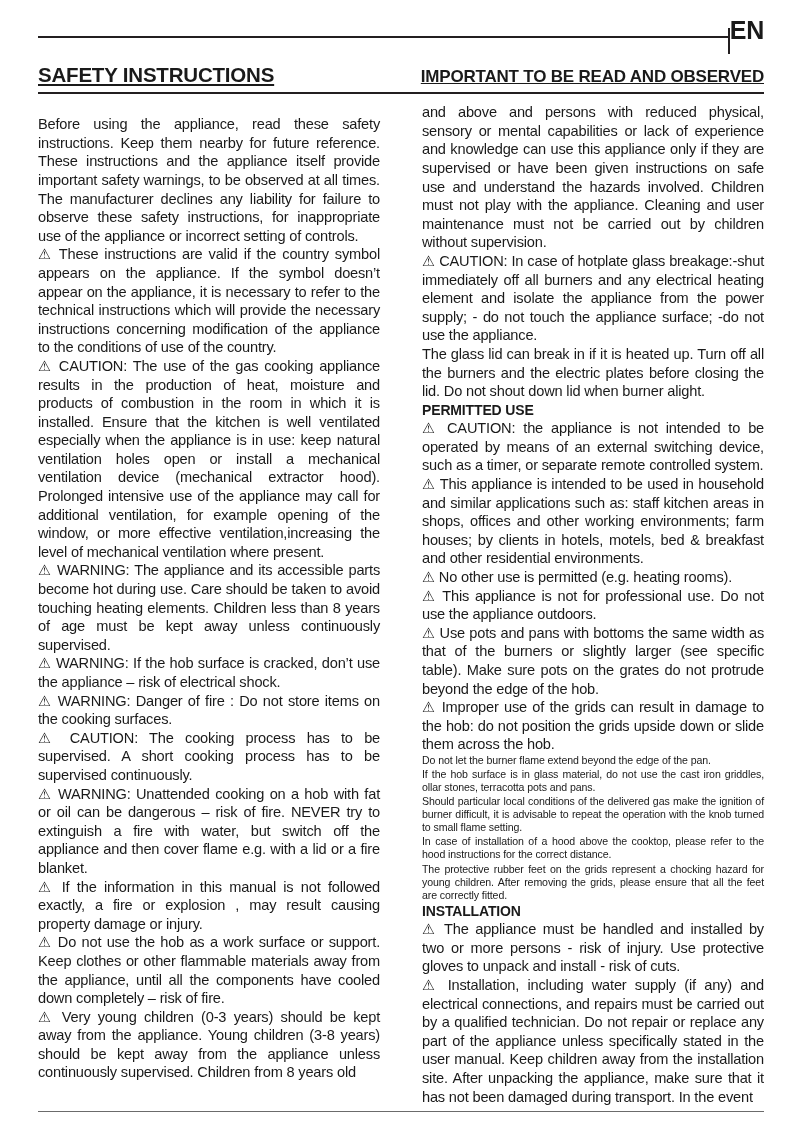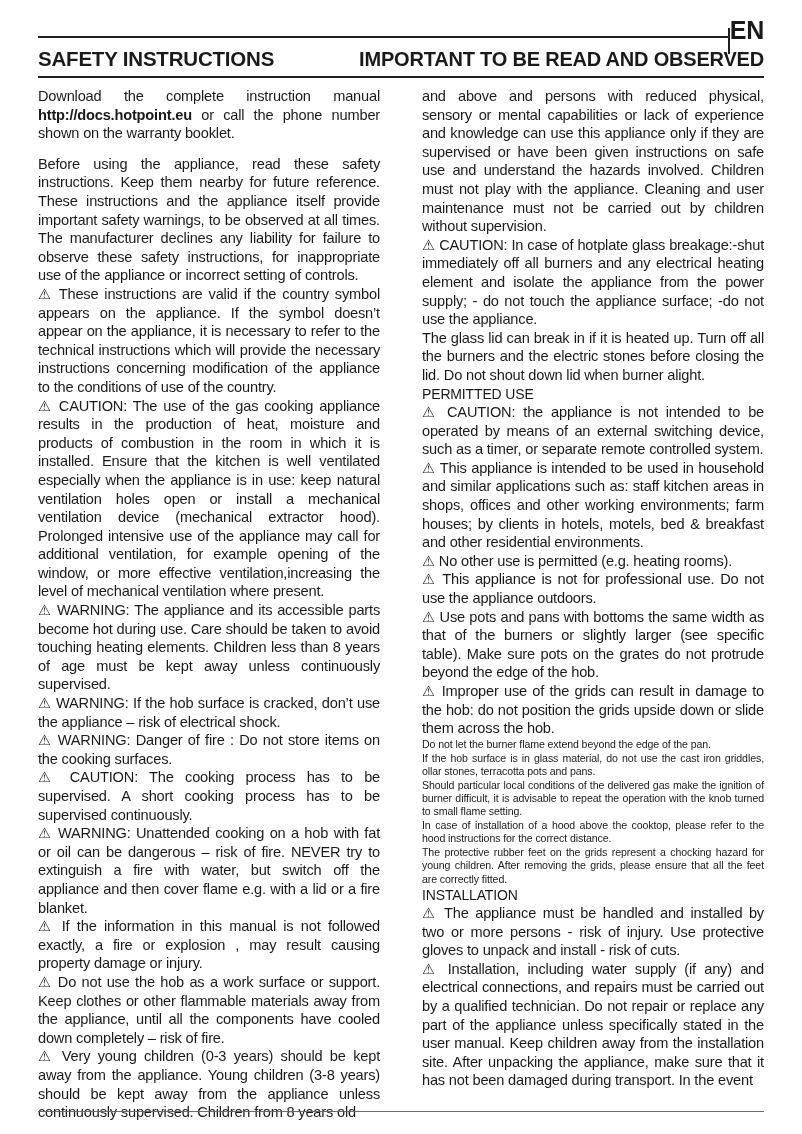--- a/index.html
+++ b/index.html
@@ -55,30 +55,31 @@
     font-size: 25px;
     font-weight: bold;
     letter-spacing: -0.3px;
     line-height: 1;
   }
 
   .title-row {
     display: flex;
     align-items: baseline;
     justify-content: space-between;
-    margin-top: 8px;
+    margin-top: 24px;
+    text-decoration: underline;
   }
   .doc-title {
     font-size: 20.5px;
     font-weight: bold;
     letter-spacing: -0.2px;
     line-height: 1.1;
   }
   .doc-subtitle {
-    font-size: 20px;
+    font-size: 17px;
     font-weight: bold;
     letter-spacing: -0.2px;
     line-height: 1.1;
   }
   .header-rule {
     margin-top: 5px;
     height: 2.5px;
     background: #231f20;
   }
 
@@ -113,21 +114,21 @@
     font-size: 10.6px;
     line-height: 1.235;
     text-align: justify;
     letter-spacing: -0.1px;
   }
   p.small + p.small { margin-top: 1px; }
 
   h2.section {
     margin: 1px 0 0 0;
     font-size: 14px;
-    font-weight: normal;
+    font-weight: bold;
     letter-spacing: -0.15px;
     line-height: 1.25;
     text-align: left;
   }
 
   .warn {
     font-size: 14.4px;
     line-height: 1;
     letter-spacing: 0;
   }
@@ -157,38 +158,37 @@
     <div class="title-row">
       <div class="doc-title">SAFETY INSTRUCTIONS</div>
       <div class="doc-subtitle">IMPORTANT TO BE READ AND OBSERVED</div>
     </div>
     <div class="header-rule"></div>
   </div>
 
   <div class="columns">
 
     <div class="col col-left" id="left-col">
-        <p class="body"><span>Download the complete instruction manual </span><span class="bold">http://docs.hotpoint.eu</span><span> or call the phone number shown on the warranty booklet.</span></p>
         <p class="body gap"><span>Before using the appliance, read these safety instructions. Keep them nearby for future reference. These instructions and the appliance itself provide important safety warnings, to be observed at all times. The manufacturer declines any liability for failure to observe these safety instructions, for inappropriate use of the appliance or incorrect setting of controls.</span></p>
         <p class="body"><span class="warn">⚠</span> <span>These instructions are valid if the country symbol appears on the appliance. If the symbol doesn’t appear on the appliance, it is necessary to refer to the technical instructions which will provide the necessary instructions concerning modification of the appliance to the conditions of use of the country.</span></p>
         <p class="body"><span class="warn">⚠</span> <span>CAUTION: The use of the gas cooking appliance results in the production of heat, moisture and products of combustion in the room in which it is installed. Ensure that the kitchen is well ventilated especially when the appliance is in use: keep natural ventilation holes open or install a mechanical ventilation device (mechanical extractor hood). Prolonged intensive use of the appliance may call for additional ventilation, for example opening of the window, or more effective ventilation,increasing the level of mechanical ventilation where present.</span></p>
         <p class="body"><span class="warn">⚠</span> <span>WARNING: The appliance and its accessible parts become hot during use. Care should be taken to avoid touching heating elements. Children less than 8 years of age must be kept away unless continuously supervised.</span></p>
         <p class="body"><span class="warn">⚠</span> <span>WARNING: If the hob surface is cracked, don’t use the appliance – risk of electrical shock.</span></p>
         <p class="body"><span class="warn">⚠</span> <span>WARNING: Danger of fire : Do not store items on the cooking surfaces.</span></p>
         <p class="body"><span class="warn">⚠</span> <span>CAUTION: The cooking process has to be supervised. A short cooking process has to be supervised continuously.</span></p>
         <p class="body"><span class="warn">⚠</span> <span>WARNING: Unattended cooking on a hob with fat or oil can be dangerous – risk of fire. NEVER try to extinguish a fire with water, but switch off the appliance and then cover flame e.g. with a lid or a fire blanket.</span></p>
         <p class="body"><span class="warn">⚠</span> <span>If the information in this manual is not followed exactly, a fire or explosion , may result causing property damage or injury.</span></p>
         <p class="body"><span class="warn">⚠</span> <span>Do not use the hob as a work surface or support. Keep clothes or other flammable materials away from the appliance, until all the components have cooled down completely – risk of fire.</span></p>
         <p class="body"><span class="warn">⚠</span> <span>Very young children (0-3 years) should be kept away from the appliance. Young children (3-8 years) should be kept away from the appliance unless continuously supervised. Children from 8 years old</span></p>
       </div>
     <div class="col-gutter"></div>
     <div class="col col-right" id="right-col">
         <p class="body"><span>and above and persons with reduced physical, sensory or mental capabilities or lack of experience and knowledge can use this appliance only if they are supervised or have been given instructions on safe use and understand the hazards involved. Children must not play with the appliance. Cleaning and user maintenance must not be carried out by children without supervision.</span></p>
         <p class="body"><span class="warn">⚠</span> <span>CAUTION: In case of hotplate glass breakage:-shut immediately off all burners and any electrical heating element and isolate the appliance from the power supply; - do not touch the appliance surface; -do not use the appliance.</span></p>
-        <p class="body"><span>The glass lid can break in if it is heated up. Turn off all the burners and the electric stones before closing the lid. Do not shout down lid when burner alight.</span></p>
+        <p class="body"><span>The glass lid can break in if it is heated up. Turn off all the burners and the electric plates before closing the lid. Do not shout down lid when burner alight.</span></p>
         <h2 class="section">PERMITTED USE</h2>
         <p class="body"><span class="warn">⚠</span> <span>CAUTION: the appliance is not intended to be operated by means of an external switching device, such as a timer, or separate remote controlled system.</span></p>
         <p class="body"><span class="warn">⚠</span> <span>This appliance is intended to be used in household and similar applications such as: staff kitchen areas in shops, offices and other working environments; farm houses; by clients in hotels, motels, bed &amp; breakfast and other residential environments.</span></p>
         <p class="body"><span class="warn">⚠</span> <span>No other use is permitted (e.g. heating rooms).</span></p>
         <p class="body"><span class="warn">⚠</span> <span>This appliance is not for professional use. Do not use the appliance outdoors.</span></p>
         <p class="body"><span class="warn">⚠</span> <span>Use pots and pans with bottoms the same width as that of the burners or slightly larger (see specific table). Make sure pots on the grates do not protrude beyond the edge of the hob.</span></p>
         <p class="body"><span class="warn">⚠</span> <span>Improper use of the grids can result in damage to the hob: do not position the grids upside down or slide them across the hob.</span></p>
         <p class="small">Do not let the burner flame extend beyond the edge of the pan.</p>
         <p class="small">If the hob surface is in glass material, do not use the cast iron griddles, ollar stones, terracotta pots and pans.</p>
         <p class="small">Should particular local conditions of the delivered gas make the ignition of burner difficult, it is advisable to repeat the operation with the knob turned to small flame setting.</p>

